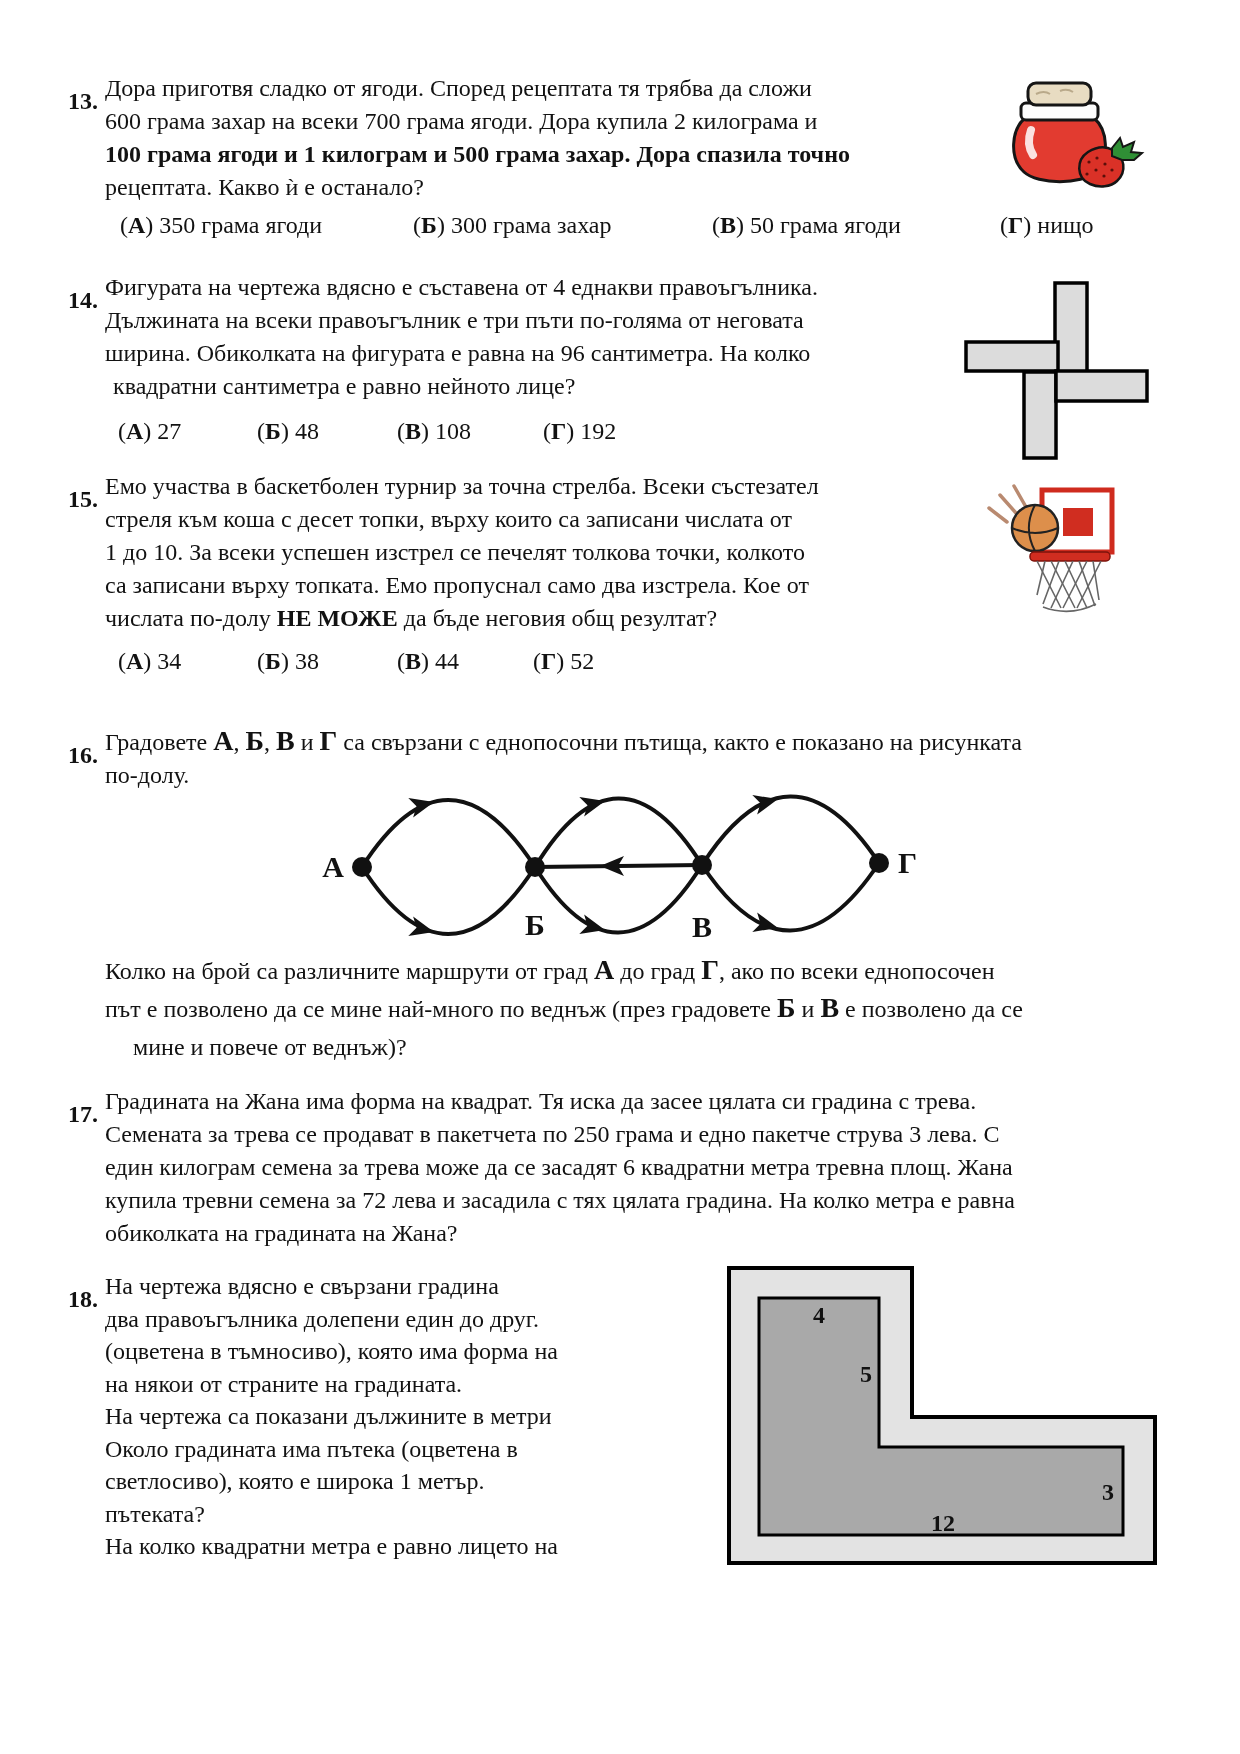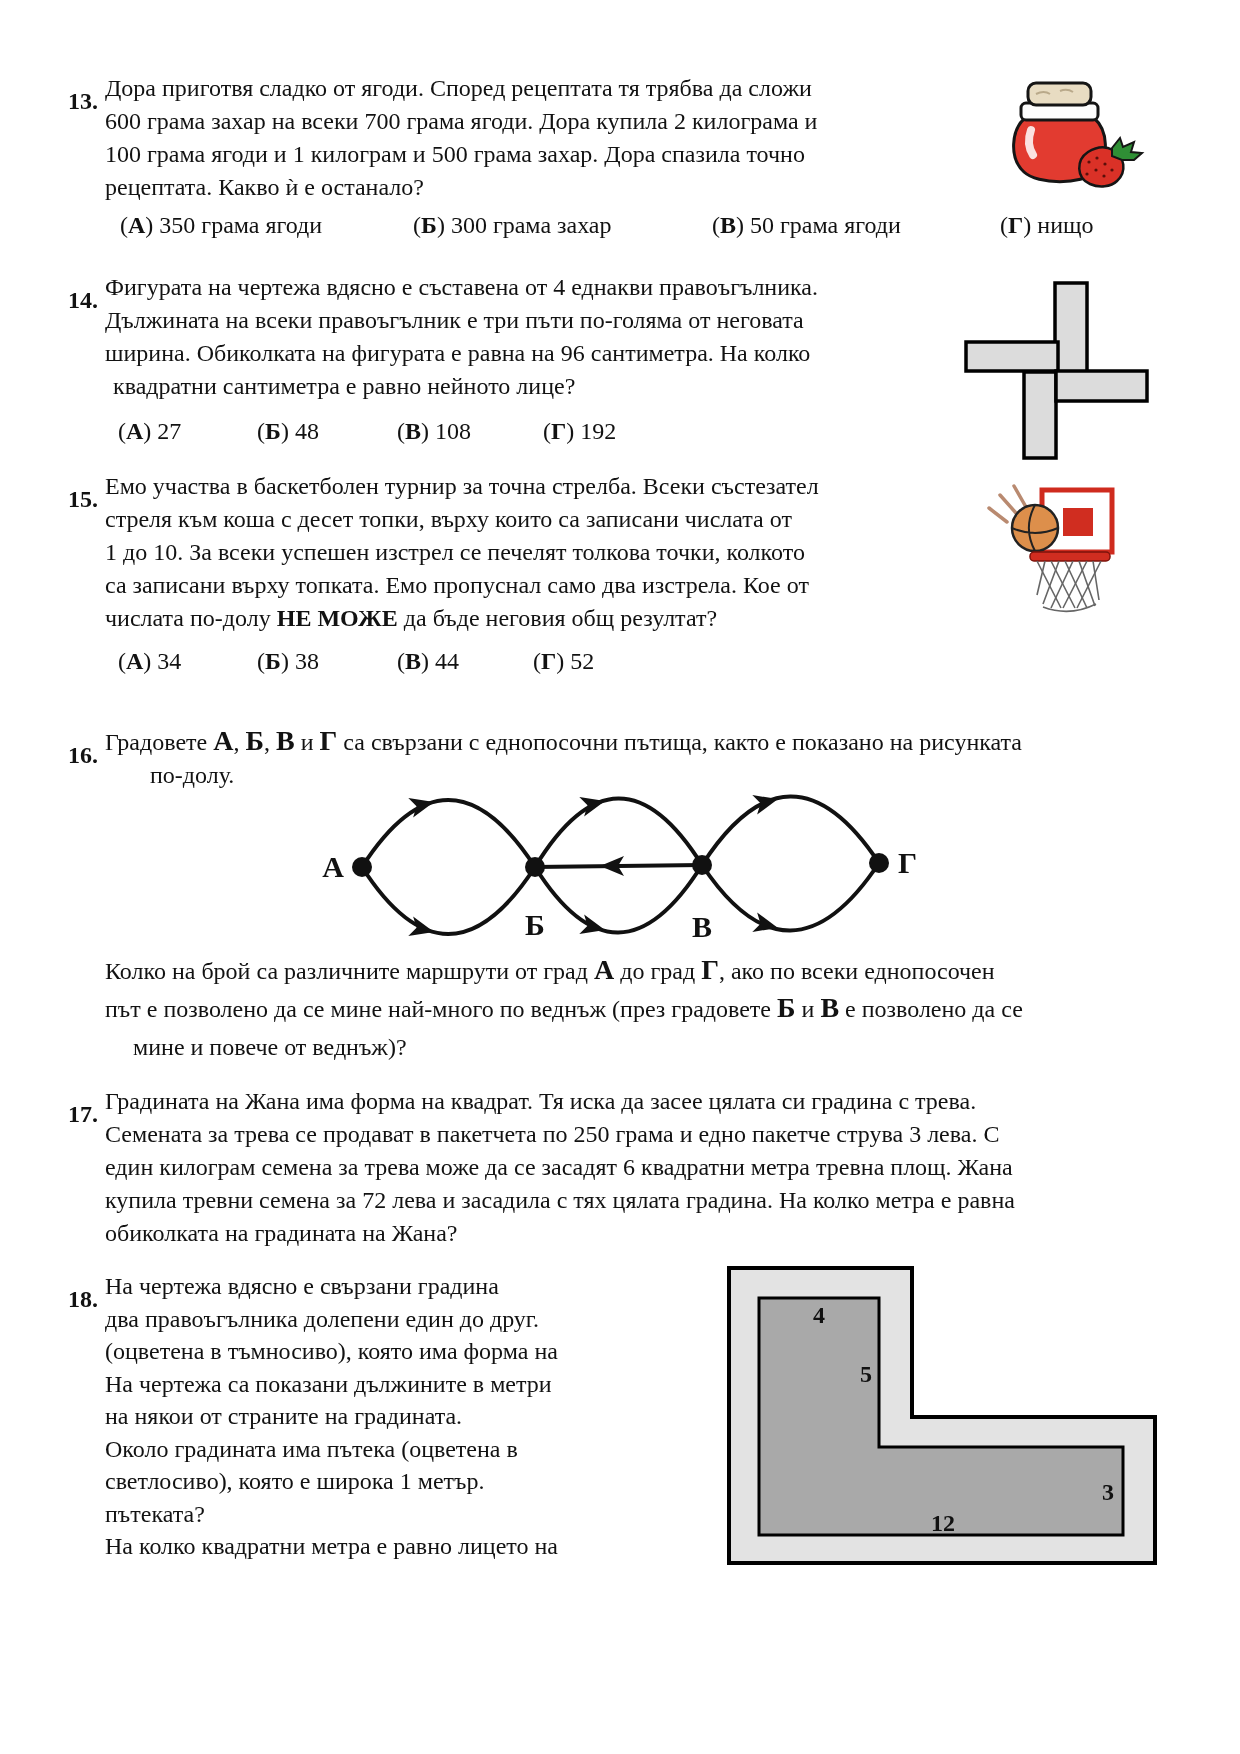--- a/index.html
+++ b/index.html
@@ -19,21 +19,21 @@
 <body>
 
 <div class="page">
 
   <div id="questions">
       <div class="q" style="top: 72px;">
         <span class="qnum">13.</span>
         <div class="qlines">
           <div class="line" style="line-height: 33px;"><span>Дора приготвя сладко от ягоди. Според рецептата тя трябва да сложи</span></div>
           <div class="line" style="line-height: 33px;"><span>600 грама захар на всеки 700 грама ягоди. Дора купила 2 килограма и</span></div>
-          <div class="line" style="line-height: 33px;"><span>100 грама ягоди и 1 килограм и 500 грама захар. Дора спазила точно</span></div>
+          <div class="line" style="line-height: 33px; font-weight: bold;"><span>100 грама ягоди и 1 килограм и 500 грама захар. Дора спазила точно</span></div>
           <div class="line" style="line-height: 33px;"><span>рецептата. Какво ѝ е останало?</span></div>
         </div>
         <span class="opt" style="top: 140px; left: 52px;"><span>(</span><span class="bseg">А</span><span>) </span><span>350 грама ягоди</span></span>
         <span class="opt" style="top: 140px; left: 345px;"><span>(</span><span class="bseg">Б</span><span>) </span><span>300 грама захар</span></span>
         <span class="opt" style="top: 140px; left: 644px;"><span>(</span><span class="bseg">В</span><span>) </span><span>50 грама ягоди</span></span>
         <span class="opt" style="top: 140px; left: 932px;"><span>(</span><span class="bseg">Г</span><span>) </span><span>нищо</span></span>
       </div>
       <div class="q" style="top: 271px;">
         <span class="qnum">14.</span>
         <div class="qlines">
@@ -58,21 +58,21 @@
         </div>
         <span class="opt" style="top: 178px; left: 50px;"><span>(</span><span class="bseg">А</span><span>) </span><span>34</span></span>
         <span class="opt" style="top: 178px; left: 189px;"><span>(</span><span class="bseg">Б</span><span>) </span><span>38</span></span>
         <span class="opt" style="top: 178px; left: 329px;"><span>(</span><span class="bseg">В</span><span>) </span><span>44</span></span>
         <span class="opt" style="top: 178px; left: 465px;"><span>(</span><span class="bseg">Г</span><span>) </span><span>52</span></span>
       </div>
       <div class="q" style="top: 726px;">
         <span class="qnum">16.</span>
         <div class="qlines">
           <div class="line" style="line-height: 33px;"><span>Градовете </span><span class="bseg big">А</span><span>, </span><span class="bseg big">Б</span><span>, </span><span class="bseg big">В</span><span> и </span><span class="bseg big">Г</span><span> са свързани с еднопосочни пътища, както е показано на рисунката</span></div>
-          <div class="line" style="line-height: 33px; margin-left: 45px;"><span>по-долу.</span></div>
+          <div class="line" style="line-height: 33px;"><span>по-долу.</span></div>
         </div>
       </div>
       <div class="q" style="top: 952px;">
         <div class="qlines">
           <div class="line" style="line-height: 38px;"><span>Колко на брой са различните маршрути от град </span><span class="bseg big">А</span><span> до град </span><span class="bseg big">Г</span><span>, ако по всеки еднопосочен</span></div>
           <div class="line" style="line-height: 38px;"><span>път е позволено да се мине най-много по веднъж (през градовете </span><span class="bseg big">Б</span><span> и </span><span class="bseg big">В</span><span> е позволено да се</span></div>
           <div class="line" style="line-height: 38px; margin-left: 28px;"><span>мине и повече от веднъж)?</span></div>
         </div>
       </div>
       <div class="q" style="top: 1085px;">
@@ -84,22 +84,22 @@
           <div class="line" style="line-height: 33px;"><span>купила тревни семена за 72 лева и засадила с тях цялата градина. На колко метра е равна</span></div>
           <div class="line" style="line-height: 33px;"><span>обиколката на градината на Жана?</span></div>
         </div>
       </div>
       <div class="q" style="top: 1270px;">
         <span class="qnum">18.</span>
         <div class="qlines">
           <div class="line" style="line-height: 32.5px;"><span>На чертежа вдясно е свързани градина</span></div>
           <div class="line" style="line-height: 32.5px;"><span>два правоъгълника долепени един до друг.</span></div>
           <div class="line" style="line-height: 32.5px;"><span>(оцветена в тъмносиво), която има форма на</span></div>
+          <div class="line" style="line-height: 32.5px;"><span>на някои от страните на градината.</span></div>
           <div class="line" style="line-height: 32.5px;"><span>На чертежа са показани дължините в метри</span></div>
-          <div class="line" style="line-height: 32.5px;"><span>на някои от страните на градината.</span></div>
           <div class="line" style="line-height: 32.5px;"><span>Около градината има пътека (оцветена в</span></div>
           <div class="line" style="line-height: 32.5px;"><span>светлосиво), която е широка 1 метър.</span></div>
           <div class="line" style="line-height: 32.5px;"><span>пътеката?</span></div>
           <div class="line" style="line-height: 32.5px;"><span>На колко квадратни метра е равно лицето на</span></div>
         </div>
       </div>
     </div>
 
   <svg class="fig" style="left:1000px;top:78px" width="150" height="132" viewBox="0 0 150 132">
     <path d="M25,40 C11,52 9,80 24,94 C38,107 82,107 95,94 C110,80 108,52 94,40 Z" fill="#e23b30" stroke="#151515" stroke-width="3"></path>

